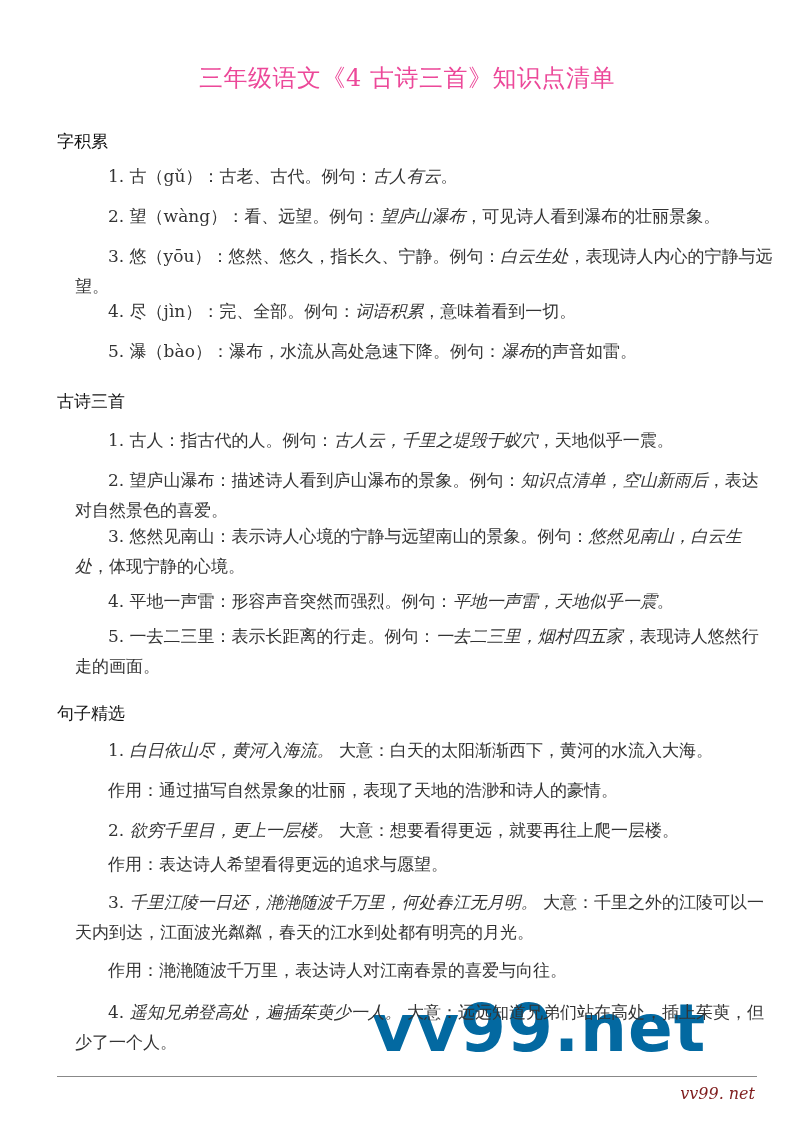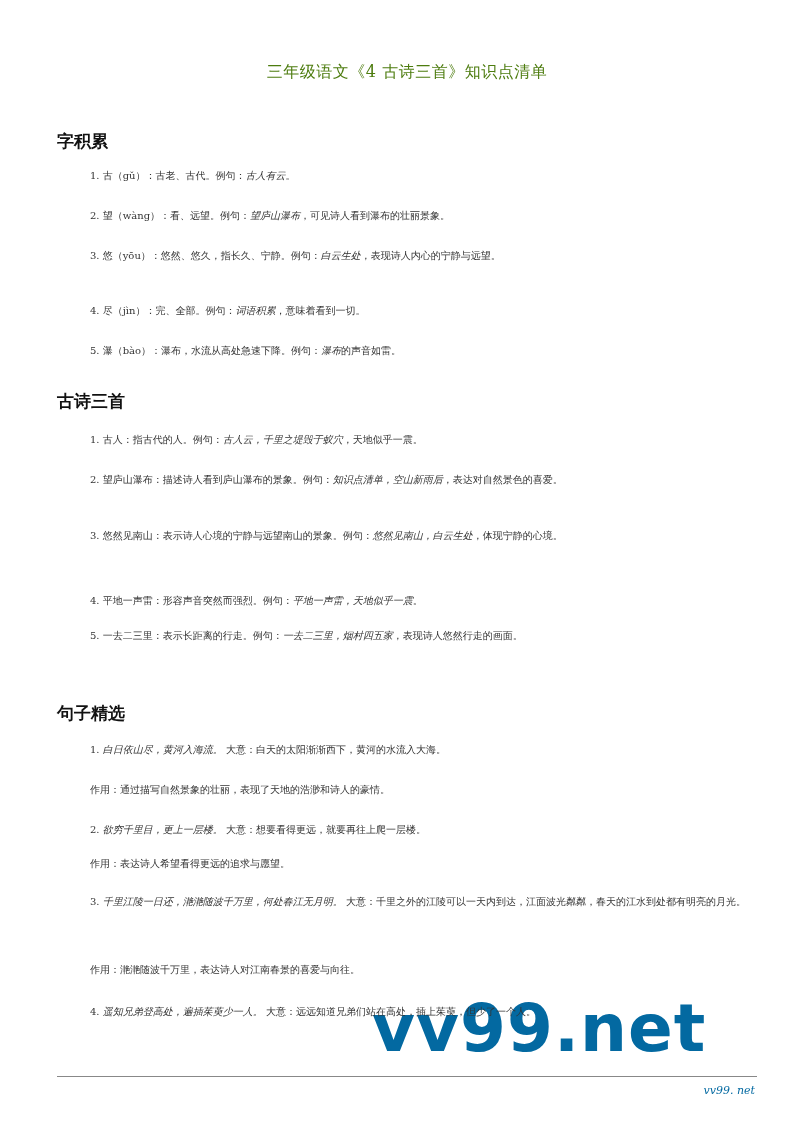--- a/index.html
+++ b/index.html
@@ -1,27 +1,27 @@
 <!DOCTYPE html>
 <html><head>
 <meta charset="utf-8">
 <style>
   html, body { margin: 0; padding: 0; background: #ffffff; }
   body { width: 800px; height: 1130px; position: relative; overflow: hidden;
          font-family: "DejaVu Serif", "Liberation Serif", serif; color: #222; }
   .page { position: absolute; left: 57px; top: 0; width: 700px; }
   .title { position: absolute; left: 0; width: 700px; top: 62px; text-align: center;
-           font-size: 16px; color: #4d7c0f; letter-spacing: 0.5px; }
+           font-size: 24px; color: #ec4899; letter-spacing: 0.5px; }
   .heading { position: absolute; left: 0; font-family: "DejaVu Sans", "Liberation Sans", sans-serif;
-             font-weight: bold; font-size: 17px; color: #111; }
-  .para { position: absolute; left: 0; width: 700px; font-size: 10px; line-height: 30px;
+             font-weight: normal; font-size: 17px; color: #111; }
+  .para { position: absolute; left: 18px; width: 700px; font-size: 17px; line-height: 30px;
           text-indent: 33px; color: #333; }
   .para i { font-style: italic; }
   .rule { position: absolute; left: 57px; top: 1076px; width: 700px; height: 1px; background: #888; }
-  .footer { position: absolute; right: 45px; top: 1084px; font-size: 11px; font-style: italic; color: #0369a1; }
+  .footer { position: absolute; right: 45px; top: 1084px; font-size: 16px; font-style: italic; color: #7f1d1d; }
   .watermark { position: absolute; left: 372px; top: 990px; font-family: "DejaVu Sans", "Liberation Sans", sans-serif;
                font-weight: bold; font-size: 66px; color: #0369a1; letter-spacing: 1px; z-index: 0; }
   .para, .heading, .title { z-index: 1; }
 </style>
 </head>
 <body>
 
 <div class="watermark">vv99.net</div>
 
 <div class="page">

